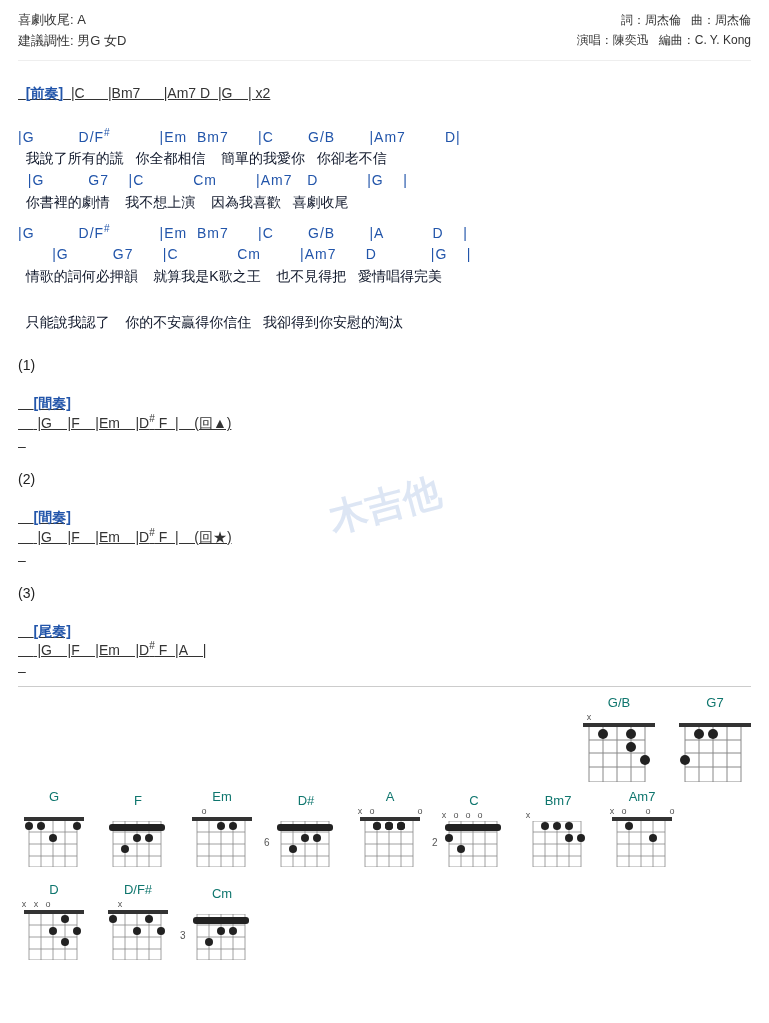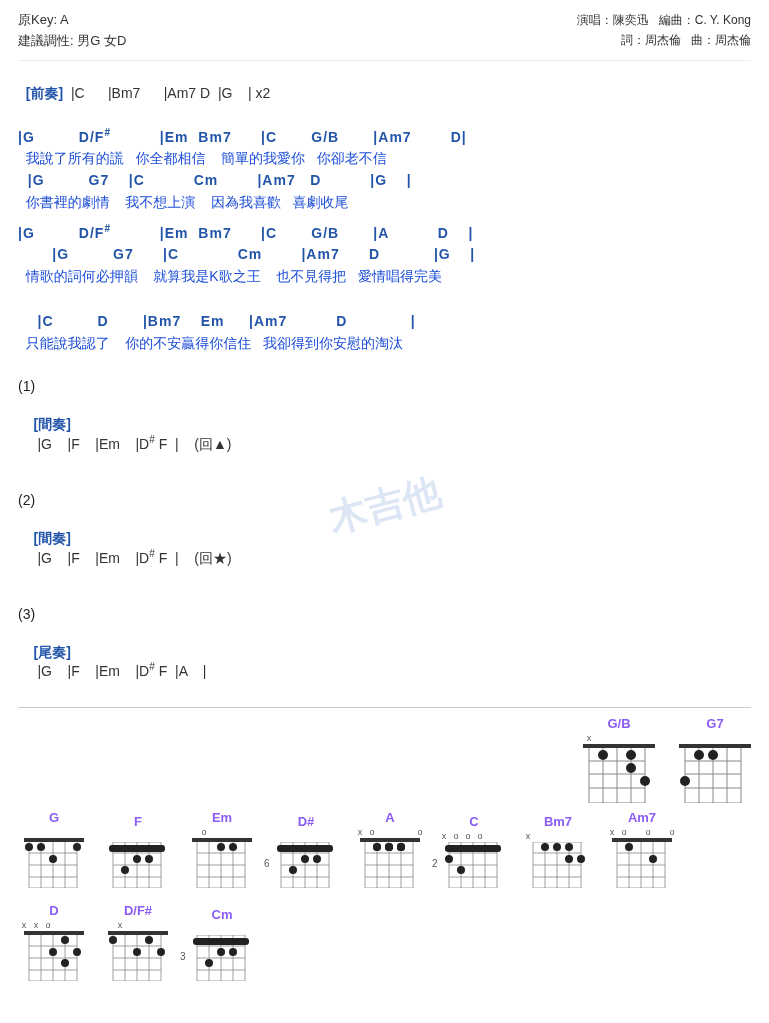--- a/index.html
+++ b/index.html
@@ -34,42 +34,43 @@
       text-align: right;
       line-height: 1.7;
       min-width: 180px;
     }
 
     .section { margin: 8px 0 4px 0; }
 
     .chord-line {
       font-size: 14px;
       color: #2255aa;
-      font-weight: bold;
+      font-weight: normal;
       letter-spacing: 1px;
       line-height: 1.5;
       white-space: pre;
     }
     .lyric-line {
       font-size: 14px;
-      color: #1d4ed8;
+      color: #0f172a;
       line-height: 1.6;
       white-space: pre;
     }
 
     .section-label {
       color: #2255aa;
       font-weight: bold;
     }
 
     .intro-line {
       font-size: 14px;
       color: #333;
       margin: 6px 0 2px 0;
       white-space: pre;
+      text-decoration: underline;
     }
 
     .separator { border: none; border-top: 1px solid #eee; margin: 8px 0; }
 
     
     .watermark {
       position: absolute;
       top: 480px;
       left: 50%;
       transform: translateX(-50%) rotate(-15deg);
@@ -103,23 +104,23 @@
     }
 
     .chord-diagram {
       display: flex;
       flex-direction: column;
       align-items: center;
       font-size: 12px;
     }
     .chord-diagram .chord-name {
       font-size: 13px;
-      font-weight: bold;
+      font-weight: normal;
       margin-bottom: 2px;
-      color: #8b5cf6;
+      color: #0f766e;
     }
 
     .string-markers {
       display: flex;
       gap: 0;
       margin-bottom: 1px;
     }
     .string-marker {
       width: 12px;
       height: 10px;
@@ -137,31 +138,31 @@
 
     sup {
       font-size: 10px;
     }
   </style>
 </head>
 <body>
 
 <div class="header-top">
   <div class="key-info">
-    <div>原Key: A</div>
+    <div>喜劇收尾: A</div>
     <div>建議調性: 男G 女D</div>
   </div>
   <div class="credits">
     <div>
+      <span>詞：周杰倫</span>&nbsp;&nbsp;
+      <span>曲：周杰倫</span>
+    </div>
+    <div>
       <span>演唱：陳奕迅</span>&nbsp;&nbsp;
       <span>編曲：C. Y. Kong</span>
-    </div>
-    <div>
-      <span>詞：周杰倫</span>&nbsp;&nbsp;
-      <span>曲：周杰倫</span>
     </div>
   </div>
 </div>
 
 <hr class="separator">
 
 <div class="intro-line">
   <span class="section-label">[前奏]</span><span>  |C      |Bm7      |Am7 D  |G    | x2</span>
 </div>
 
@@ -176,21 +177,20 @@
 
 <div class="section">
   <div class="chord-line">|G         D/F<sup>#</sup>          |Em  Bm7      |C       G/B       |A          D    |</div>
   <div class="chord-line">       |G         G7      |C            Cm        |Am7      D           |G    |</div>
   <div class="lyric-line">  情歌的詞何必押韻    就算我是K歌之王    也不見得把   愛情唱得完美</div>
 </div>
 
 <div style="height:12px"></div>
 
 <div class="section">
-  <div class="chord-line">    |C         D       |Bm7    Em     |Am7          D             |</div>
   <div class="lyric-line">  只能說我認了    你的不安贏得你信住   我卻得到你安慰的淘汰</div>
 </div>
 
 <div style="height:12px"></div>
 
 <div class="section">
   <div style="font-size:14px; margin-bottom:2px;">(1)</div>
   <div class="intro-line">
     <span class="section-label">[間奏]</span>
     <span> |G    |F    |Em    |D<sup>#</sup> F  |    (回▲)</span>

